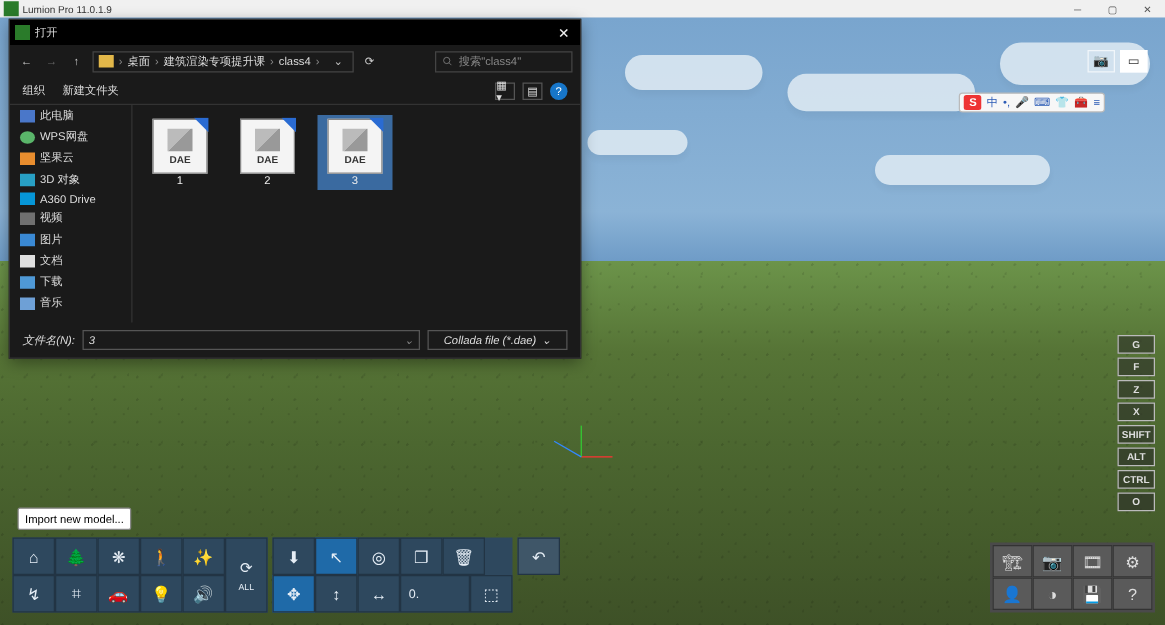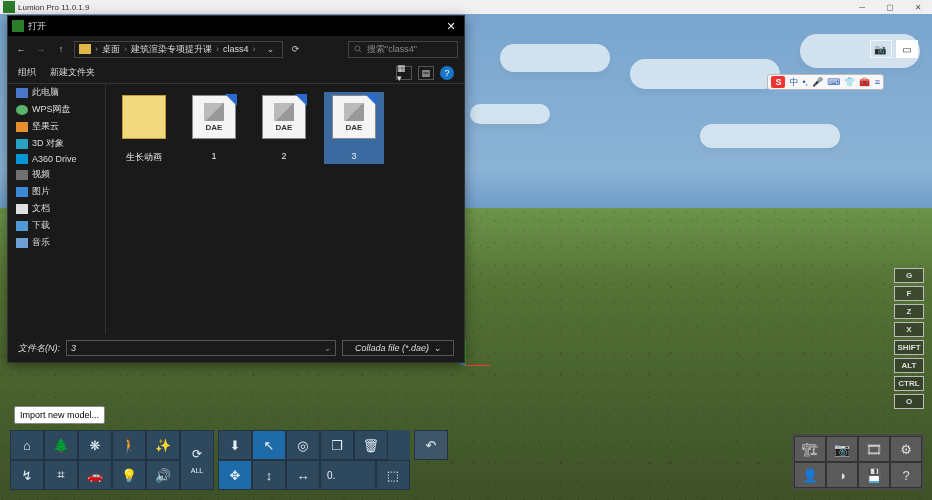--- a/index.html
+++ b/index.html
@@ -59,21 +59,21 @@
 .btn.on{background:#1f6aa8;}
 .btn.undo{background:#3f5668;width:34px;height:30px;}
 .all-lbl{font-size:7px;margin-top:2px;}
 
 
 .cam{position:absolute;right:8px;bottom:10px;display:flex;background:#4a4a4a;padding:2px;}
 .cam .btn{width:32px;height:26px;border:1px solid #333;background:#5a5a5a;color:#ddd;font-size:13px;}
 .cam .col{display:flex;flex-direction:column;}
 
 
-.dlg{position:absolute;top:15px;left:7px;width:458px;height:348px;background:#1a1a1a;border:1px solid #333;box-shadow:0 3px 12px rgba(0,0,0,.4);color:#ddd;display:flex;flex-direction:column;}
+.dlg{position:absolute;top:15px;left:7px;width:458px;height:272px;background:#1a1a1a;border:1px solid #333;box-shadow:0 3px 12px rgba(0,0,0,.4);color:#ddd;display:flex;flex-direction:column;}
 .dlg-titlebar{height:20px;background:#000;display:flex;align-items:center;font-size:9px;}
 .dlg-titlebar .ic{width:12px;height:12px;margin:0 4px;background:#2a7b2a;}
 .dlg-close{margin-left:auto;width:26px;height:20px;display:flex;align-items:center;justify-content:center;color:#eee;font-size:11px;}
 .dlg-nav{height:26px;display:flex;align-items:center;padding:0 6px;gap:6px;font-size:9px;}
 .dlg-nav .nav-ic{color:#ccc;width:14px;text-align:center;}
 .pathbar{display:flex;align-items:center;gap:4px;border:1px solid #444;padding:1px 4px;flex:0 0 auto;}
 .pathbar .folder{width:12px;height:10px;background:#e2b749;}
 .pathbar .sep{color:#888;}
 .ref{width:14px;text-align:center;color:#ccc;}
 .search{flex:1;max-width:110px;margin-left:auto;border:1px solid #444;padding:1px 4px;display:flex;align-items:center;gap:4px;color:#888;}
@@ -90,21 +90,21 @@
 .ti.disk{background:#5ab56a;border-radius:50%;}
 .ti.orange{background:#e88d2e;}
 .ti.cyan{background:#28a0c4;}
 .ti.a360{background:#0696d7;}
 .ti.grey{background:#707070;}
 .ti.img{background:#3a89d4;}
 .ti.doc{background:#e0e0e0;}
 .ti.dl{background:#4f99d6;}
 .ti.music{background:#6ea0d6;}
 .files{flex:1;display:flex;align-items:flex-start;padding:8px;gap:10px;}
-.file{display:flex;flex-direction:column;align-items:center;width:60px;font-size:9px;gap:12px;padding:3px;}
+.file{display:flex;flex-direction:column;align-items:center;width:60px;font-size:9px;gap:0;padding:3px;}
 .file.sel{background:#3a6aa0;}
 .file .thumb{width:44px;height:44px;background:#f4f4f4;border:1px solid #888;display:flex;flex-direction:column;align-items:center;justify-content:center;position:relative;}
 .file .thumb.folder{background:#f0d97e;border-color:#c19b2f;}
 .file .thumb .cube{width:20px;height:18px;background:linear-gradient(135deg,#bbb 0 50%,#999 50%);}
 .file .thumb .corner{position:absolute;top:-2px;right:-2px;width:12px;height:12px;background:#2a6bd2;clip-path:polygon(100% 0,100% 100%,0 0);}
 .file .thumb .ext{font-size:8px;font-weight:bold;color:#333;margin-top:2px;}
 .file .label{color:#eee;text-align:center;}
 .dlg-footer{padding:6px 10px;display:flex;flex-direction:column;gap:6px;font-size:9px;}
 .row{display:flex;align-items:center;gap:6px;font-style:italic;}
 .fname{flex:1;border:1px solid #555;background:#1a1a1a;padding:1px 4px;height:16px;display:flex;align-items:center;justify-content:space-between;color:#ddd;}
@@ -322,24 +322,20 @@
             <span class="ti dl"></span>
             <span>下载</span>
           </div>
           <div class="tree-item">
             <span class="ti music"></span>
             <span>音乐</span>
           </div>
         </div>
       <div class="files" id="files">
           <div class="file">
-            <div class="thumb folder"></div>
-            <div class="label">生长动画</div>
-          </div>
-          <div class="file">
             <div class="thumb">
               <div class="corner"></div>
               <div class="cube"></div>
               <div class="ext">DAE</div>
             </div>
             <div class="label">1</div>
           </div>
           <div class="file">
             <div class="thumb">
               <div class="corner"></div>

